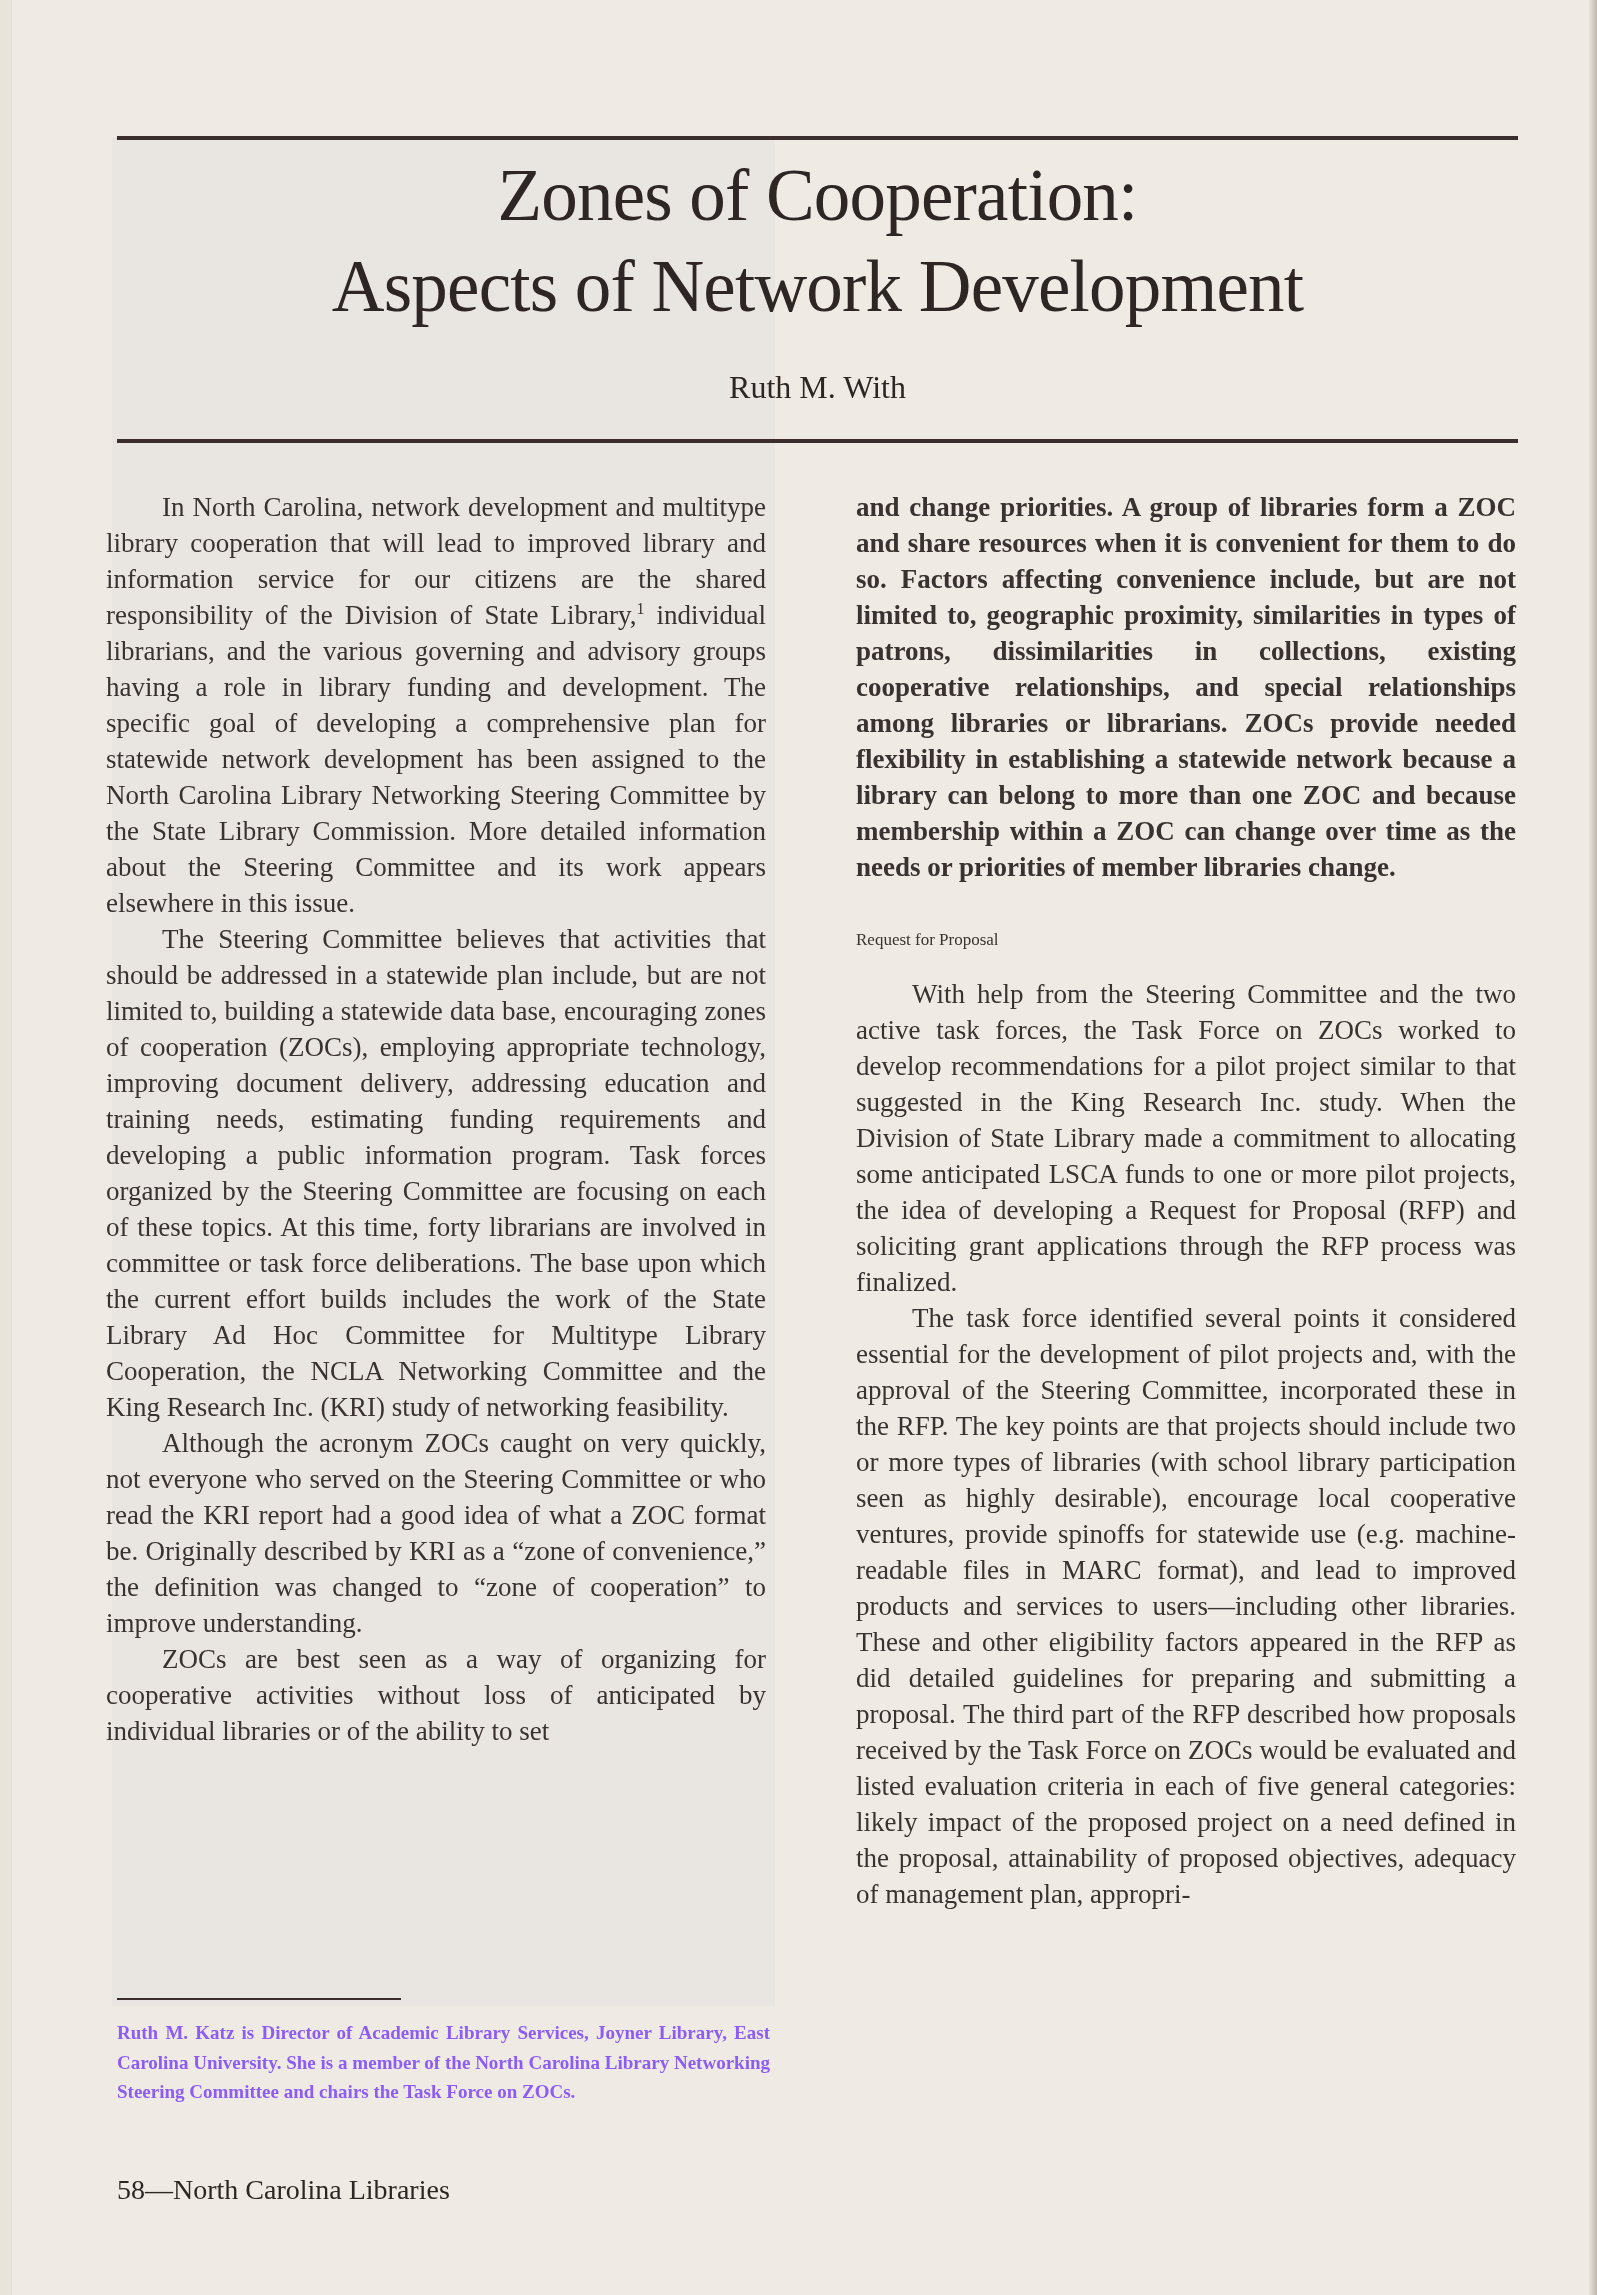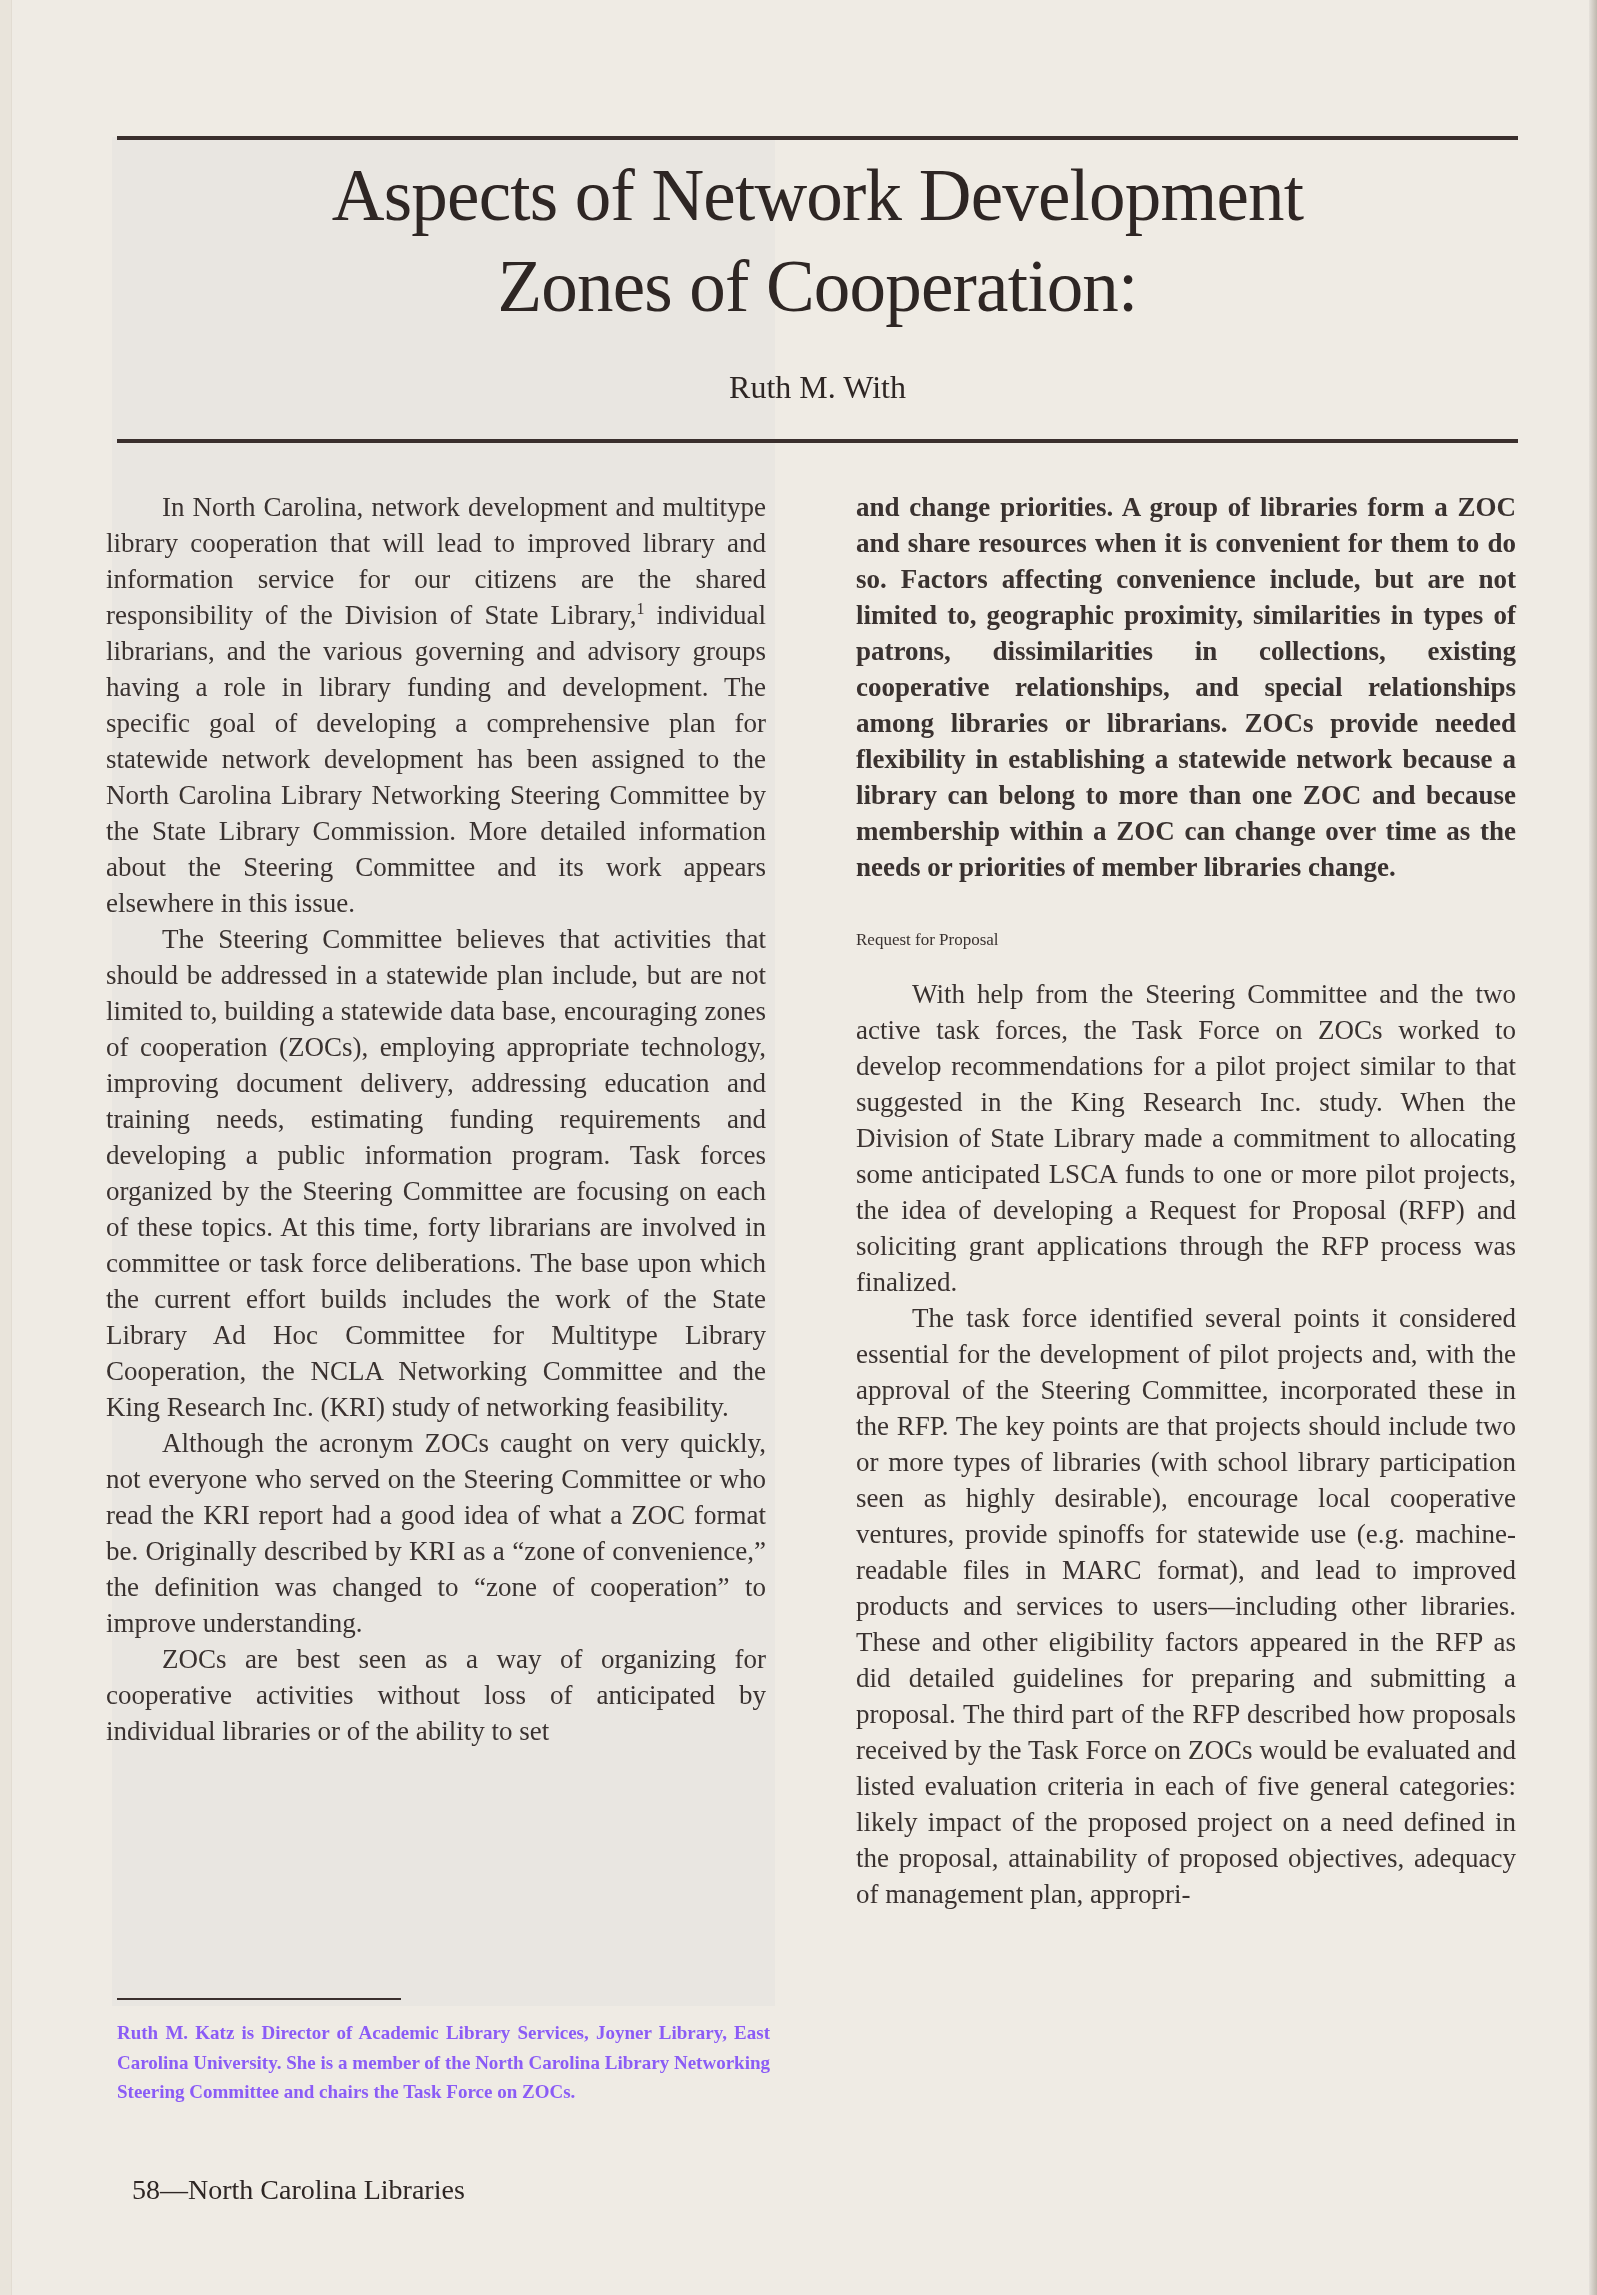--- a/index.html
+++ b/index.html
@@ -57,36 +57,36 @@
     }
     .fn-rule {
       position: absolute; left: 117px; top: 1998px; width: 284px; height: 2.4px; background: #3a2f2d;
     }
     .footnote {
       position: absolute; left: 117px; top: 2018px; width: 653px;
       font-family: "Liberation Serif", serif; font-weight: bold;
       font-size: 19px; line-height: 29.6px; text-align: justify; color: #8b5cf6;
     }
     .folio {
-      position: absolute; left: 132px; top: 2174px;
+      position: absolute; left: 117px; top: 2174px;
       font-family: "Liberation Serif", serif; font-size: 28px; color: #2e2624;
     }
   </style>
 </head>
 <body>
 
 <div class="paper-edge"></div>
 <div class="right-edge"></div>
 <div class="shadow-band"></div>
 
 <div class="rule top"></div>
 
 <div class="title">
+  <div>Zones of Cooperation:</div>
   <div>Aspects of Network Development</div>
-  <div>Zones of Cooperation:</div>
 </div>
 
 <div class="byline">Ruth M. With</div>
 
 <div class="rule bottom"></div>
 
 <div class="col left">
   <p><span>In North Carolina, network development and multitype library cooperation that will lead to improved library and information service for our citizens are the shared responsibility of the Division of State Library,</span><sup>1</sup><span> individual librarians, and the various governing and advisory groups having a role in library funding and development. The specific goal of developing a comprehensive plan for statewide network development has been assigned to the North Carolina Library Networking Steering Committee by the State Library Commission. More detailed information about the Steering Committee and its work appears elsewhere in this issue.</span></p>
   <p>The Steering Committee believes that activities that should be addressed in a statewide plan include, but are not limited to, building a statewide data base, encouraging zones of cooperation (ZOCs), employing appropriate technology, improving document delivery, addressing education and training needs, estimating funding requirements and developing a public information program. Task forces organized by the Steering Committee are focusing on each of these topics. At this time, forty librarians are involved in committee or task force deliberations. The base upon which the current effort builds includes the work of the State Library Ad Hoc Committee for Multitype Library Cooperation, the NCLA Networking Committee and the King Research Inc. (KRI) study of networking feasibility.</p>
   <p>Although the acronym ZOCs caught on very quickly, not everyone who served on the Steering Committee or who read the KRI report had a good idea of what a ZOC format be. Originally described by KRI as a “zone of convenience,” the definition was changed to “zone of cooperation” to improve understanding.</p>

